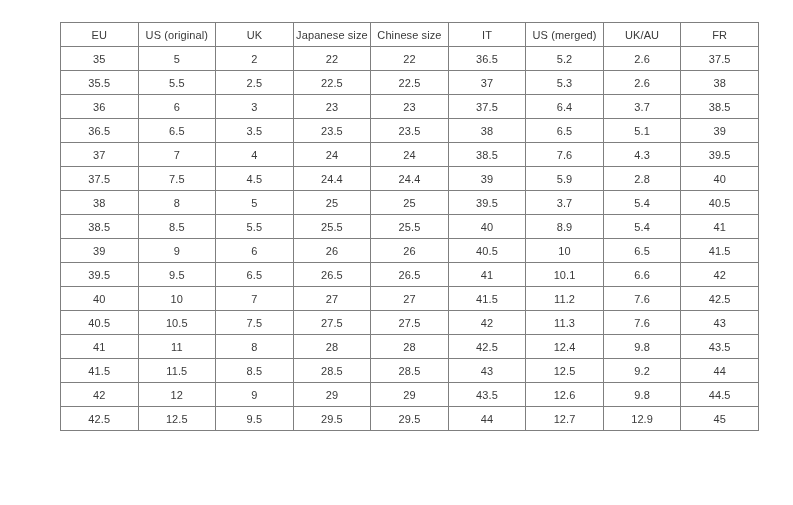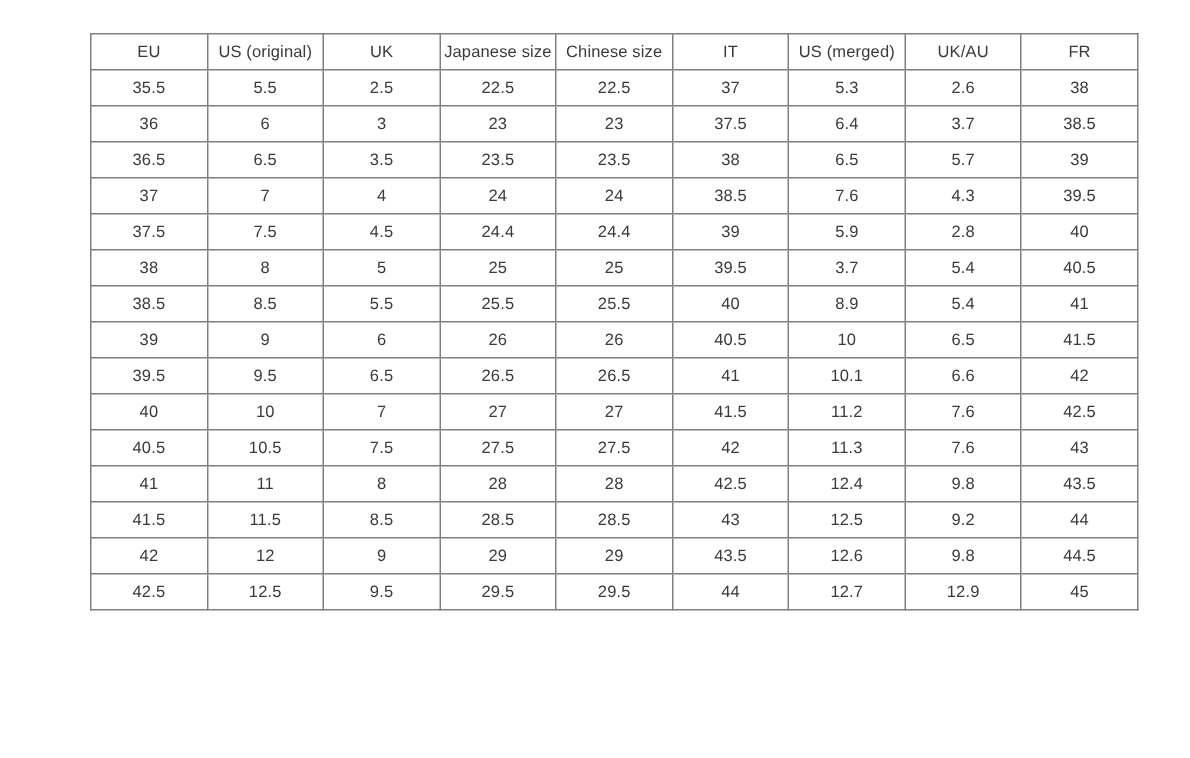--- a/index.html
+++ b/index.html
@@ -50,20 +50,31 @@
         <th>Japanese size</th>
         <th>Chinese size</th>
         <th>IT</th>
         <th>US (merged)</th>
         <th>UK/AU</th>
         <th>FR</th>
       </tr>
   </thead>
   <tbody>
       <tr>
+        <td>35</td>
+        <td>5</td>
+        <td>2</td>
+        <td>22</td>
+        <td>22</td>
+        <td>36.5</td>
+        <td>5.2</td>
+        <td>2.6</td>
+        <td>37.5</td>
+      </tr>
+      <tr>
         <td>35.5</td>
         <td>5.5</td>
         <td>2.5</td>
         <td>22.5</td>
         <td>22.5</td>
         <td>37</td>
         <td>5.3</td>
         <td>2.6</td>
         <td>38</td>
       </tr>
@@ -79,21 +90,21 @@
         <td>38.5</td>
       </tr>
       <tr>
         <td>36.5</td>
         <td>6.5</td>
         <td>3.5</td>
         <td>23.5</td>
         <td>23.5</td>
         <td>38</td>
         <td>6.5</td>
-        <td>5.7</td>
+        <td>5.1</td>
         <td>39</td>
       </tr>
       <tr>
         <td>37</td>
         <td>7</td>
         <td>4</td>
         <td>24</td>
         <td>24</td>
         <td>38.5</td>
         <td>7.6</td>

